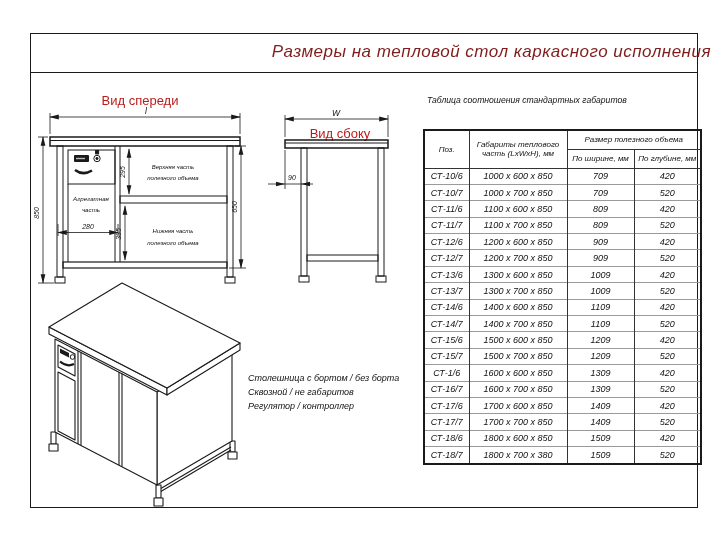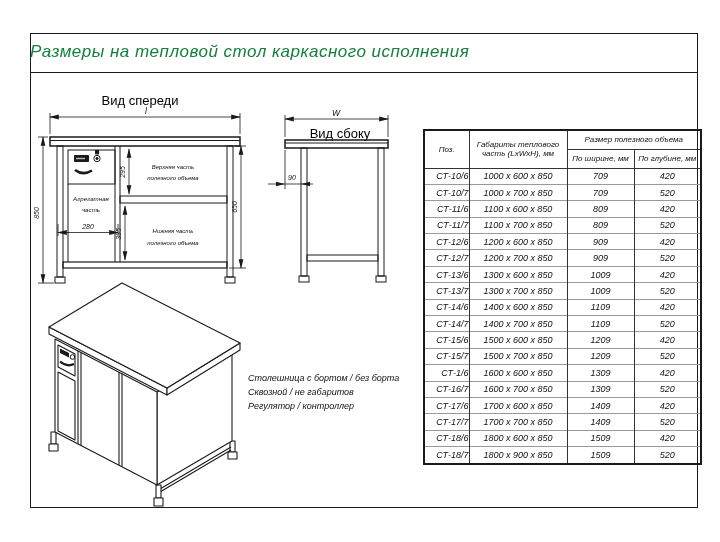--- a/index.html
+++ b/index.html
@@ -1,32 +1,32 @@
 <!DOCTYPE html>
 <html><head>
 <meta charset="utf-8">
 <style>
   html,body{margin:0;padding:0;background:#ffffff;}
   body{width:720px;height:542px;position:relative;overflow:hidden;
        font-family:"Liberation Sans",sans-serif;color:#111;}
   .abs{position:absolute;}
   .frame{left:30px;top:33px;width:668px;height:475px;border:1.6px solid #1a1a1a;box-sizing:border-box;}
   .title-divider{left:30px;top:72px;width:668px;height:0;border-top:1.4px solid #1a1a1a;}
-  .sheet-title{left:30px;top:42px;width:681px;text-align:left;font-style:italic;
-               font-size:17px;letter-spacing:0.5px;color:#15803d;}
-  .view-label{font-size:13px;color:#000000;text-align:center;}
+  .sheet-title{left:30px;top:42px;width:681px;text-align:right;font-style:italic;
+               font-size:17px;letter-spacing:0.5px;color:#7f1d1d;}
+  .view-label{font-size:13px;color:#b91c1c;text-align:center;}
   svg{position:absolute;overflow:visible;}
   svg text{font-family:"Liberation Sans",sans-serif;font-style:italic;fill:#111;stroke:none;}
   .cap{left:427px;top:95px;width:280px;font-style:italic;font-size:8.6px;line-height:11px;}
   table.spec{position:absolute;left:423px;top:129px;width:277px;border-collapse:collapse;
              table-layout:fixed;border:2px solid #1a1a1a;font-style:italic;}
   table.spec th{font-weight:normal;font-size:8px;border:1px solid #333;padding:0;line-height:9px;}
   table.spec td{font-size:9px;text-align:center;padding:0;height:15.4px;
                 border-left:1px solid #333;border-right:1px solid #333;border-top:1px solid #9a9a9a;}
-  table.spec td.pos{text-align:right;padding-left:0;}
+  table.spec td.pos{text-align:center;padding-left:0;}
   tr.hdr1{height:19px;} tr.hdr2{height:19px;}
   .variants{left:248px;top:371px;width:190px;font-style:italic;font-size:9px;line-height:14px;}
   .variants .vtitle{margin-bottom:14px;}
 </style>
 </head>
 <body>
 
 <div class="abs frame"></div>
 <div class="abs sheet-title">Размеры на тепловой стол каркасного исполнения</div>
 <div class="abs title-divider"></div>
@@ -174,20 +174,21 @@
     <path d="M132,106 L205,61 L205,68 L132,113 Z"></path>
     <path d="M14,45 L87,1 L205,61 L132,106 Z"></path>
   </g>
 
   <path d="M25,66.5 L34,71 L34,75.5 L25,71 Z" fill="#1a1a1a"></path>
   <circle cx="37.5" cy="75" r="2.3" stroke="#1a1a1a" fill="none"></circle>
   <path d="M25,79.5 Q32,85.5 39,82" stroke="#1a1a1a" stroke-width="2.2" fill="none"></path>
 </svg>
 
 <div class="abs cap">
+  <div>Таблица соотношения стандартных габаритов</div>
 </div>
 
 <table class="spec">
   <colgroup>
     <col style="width:45px">
       <col style="width:98px">
       <col style="width:67px">
       <col style="width:67px">
   </colgroup>
   <thead>
@@ -319,21 +320,21 @@
 
   <tr>
     <td class="pos">СТ-18/6</td>
     <td>1800 x 600 x 850</td>
     <td>1509</td>
     <td>420</td>
   </tr>
 
   <tr>
     <td class="pos">СТ-18/7</td>
-    <td>1800 x 900 x 850</td>
+    <td>1800 x 700 x 380</td>
     <td>1509</td>
     <td>520</td>
   </tr>
 </tbody>
 </table>
 
 <div class="abs variants">
   <div>Столешница с бортом / без борта</div>
   <div>Сквозной / не габаритов</div>
   <div>Регулятор / контроллер</div>

